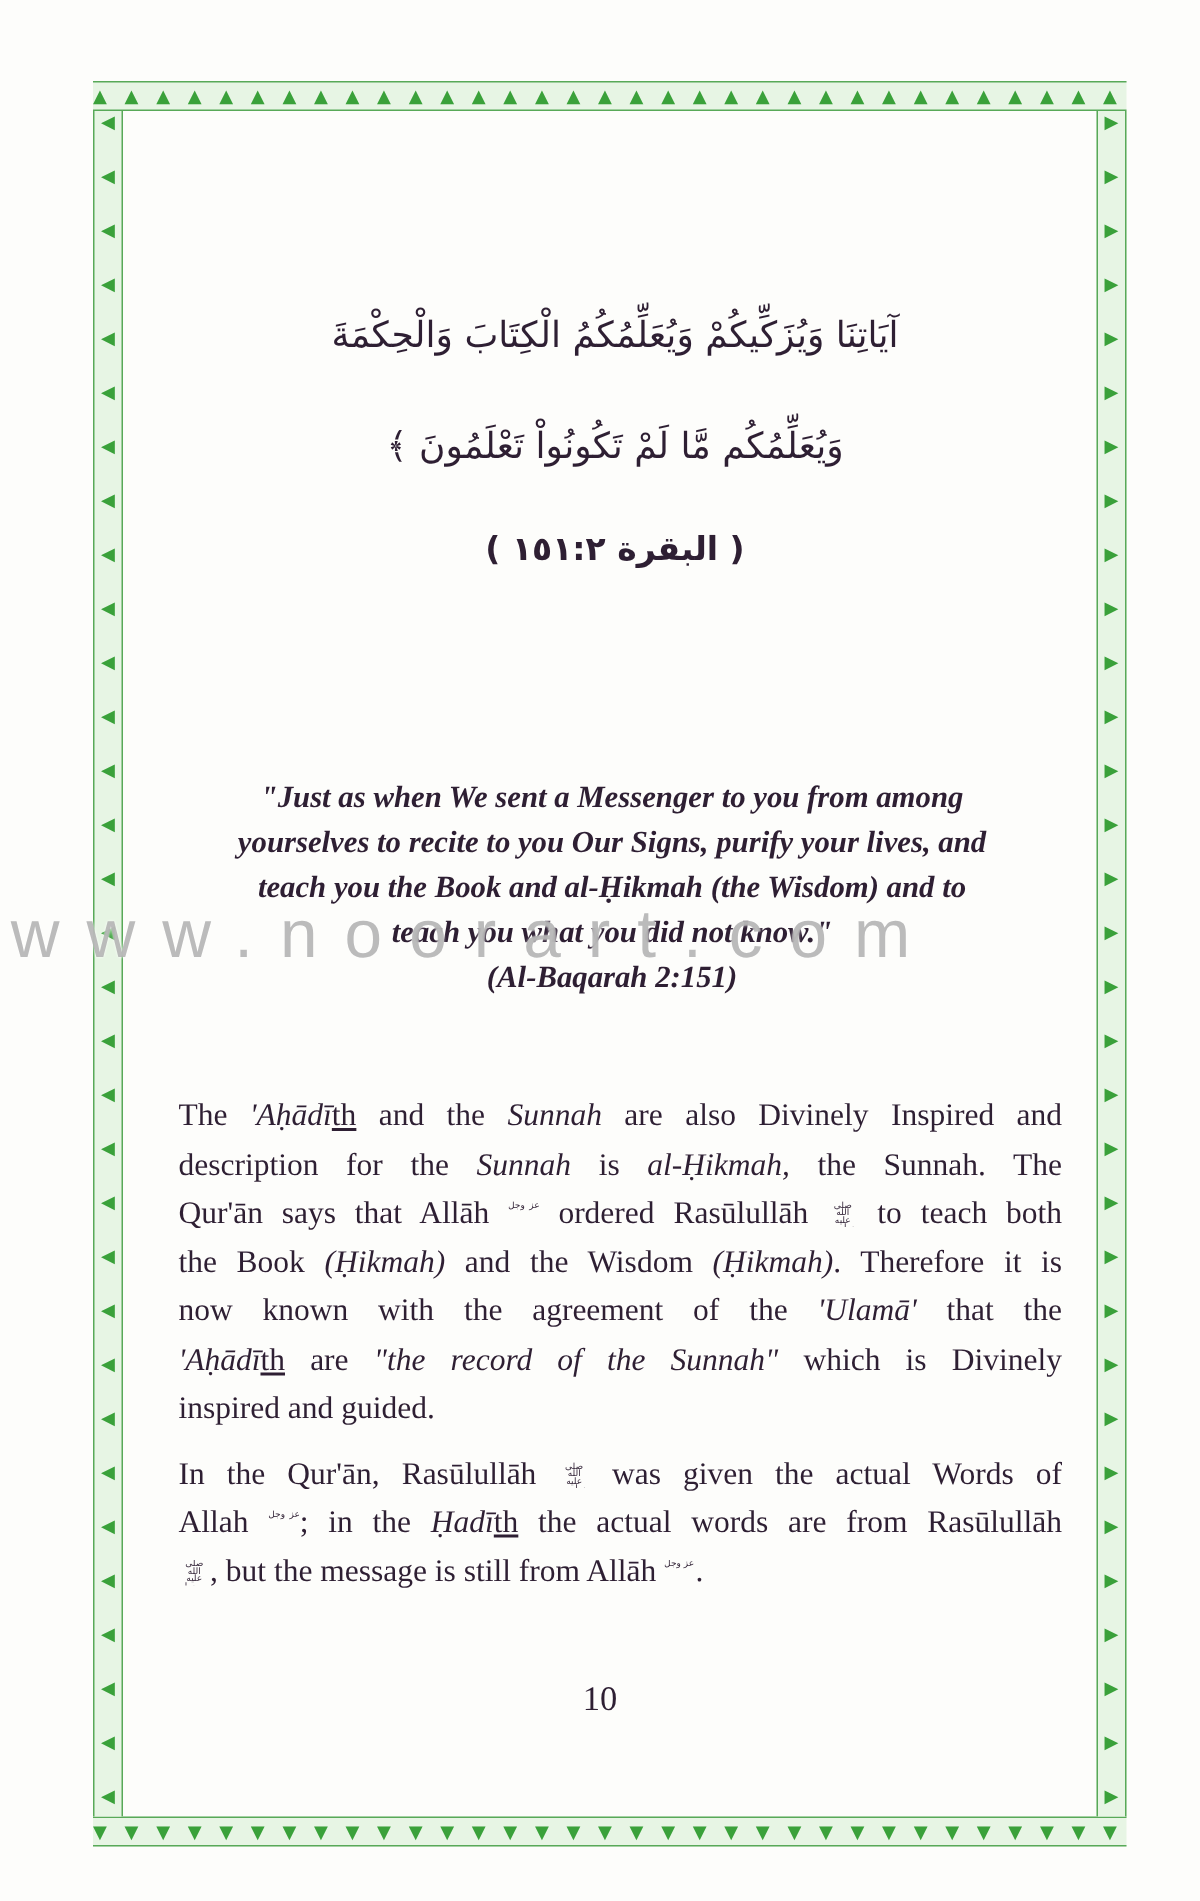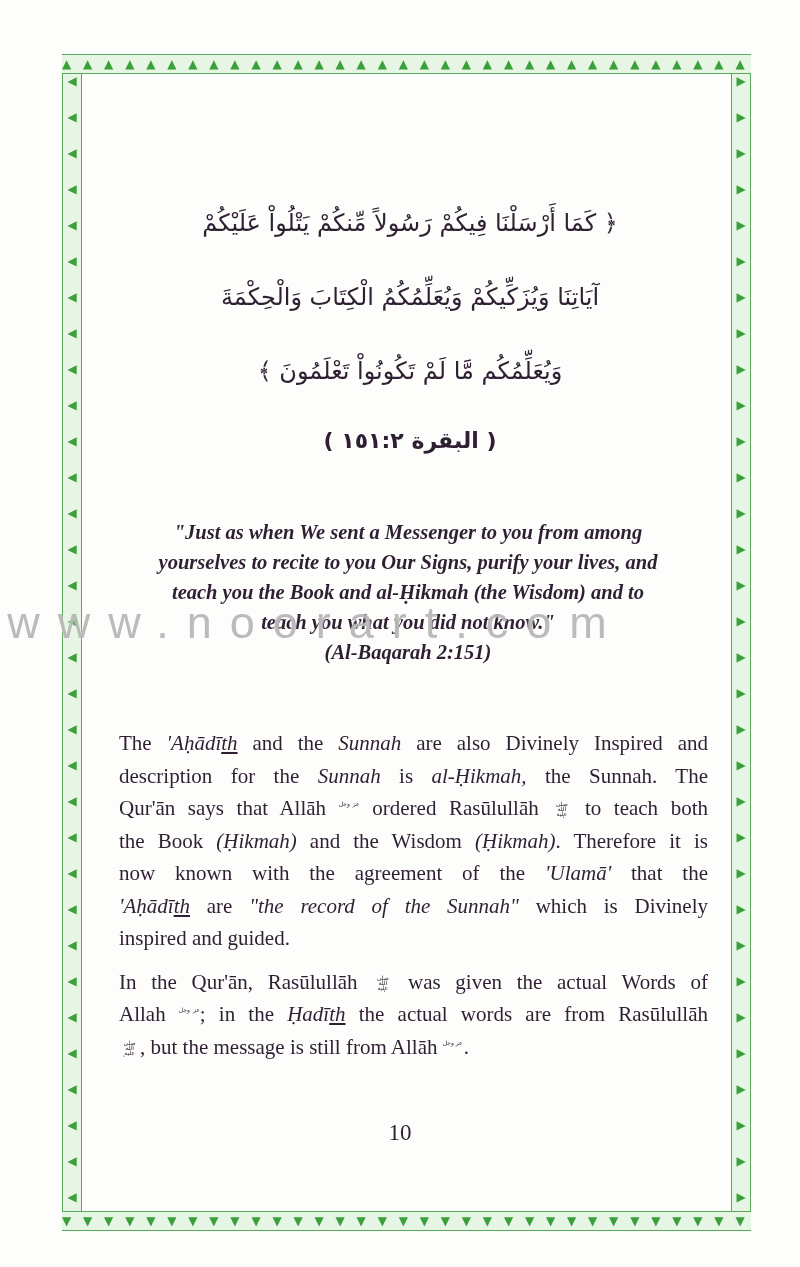--- a/index.html
+++ b/index.html
@@ -35,21 +35,21 @@
     font-style:italic;font-weight:700;font-size:20.5px;line-height:30px;
   }
   .translation .tref{margin-top:0;}
 
   .bodytext{position:absolute;left:119px;width:589px;top:727px;font-size:21px;}
   .para{margin-bottom:11px;}
   .bline{line-height:32.5px;height:32.5px;text-align:justify;text-align-last:justify;overflow:visible;}
   .bline.last{text-align-last:left;}
   .s-n{font-style:normal;}
   .s-i{font-style:italic;}
-  .s-u{font-style:italic;text-decoration:underline;margin-top:43px;}
+  .s-u{text-decoration:underline;margin-top:43px;}
   .s-h,.s-p{
     display:inline-block;width:21px;height:17px;overflow:hidden;vertical-align:-3px;
     font-size:6px;line-height:5px;text-align:center;direction:rtl;
     font-family:"DejaVu Sans", sans-serif;white-space:normal;
   }
   .pagenum{position:absolute;left:0;right:0;top:1120px;text-align:center;font-size:23px;}
   .watermark{
     position:absolute;left:0;top:597px;width:632px;text-align:center;z-index:50;
     font-family:"Liberation Sans", sans-serif;font-size:45px;letter-spacing:18px;
     color:rgba(172,172,172,0.82);text-shadow:0 0 2px rgba(255,255,255,0.9);
@@ -62,21 +62,20 @@
 <div>
 
   <div class="frame">
     <div class="strip h top">▲ ▲ ▲ ▲ ▲ ▲ ▲ ▲ ▲ ▲ ▲ ▲ ▲ ▲ ▲ ▲ ▲ ▲ ▲ ▲ ▲ ▲ ▲ ▲ ▲ ▲ ▲ ▲ ▲ ▲ ▲ ▲ ▲ ▲ ▲ ▲ ▲ ▲ ▲ ▲ ▲ ▲ ▲ ▲ ▲ ▲ ▲ ▲ ▲ ▲ ▲ ▲ ▲ ▲ ▲ ▲ ▲ ▲ ▲ ▲ ▲ ▲ ▲ ▲ ▲ ▲ ▲ ▲ ▲ ▲ ▲ ▲ ▲ ▲ ▲ ▲ ▲ ▲ ▲ ▲ ▲ ▲ ▲ ▲ ▲ ▲ ▲ ▲ ▲ ▲ </div>
     <div class="strip h bottom">▼ ▼ ▼ ▼ ▼ ▼ ▼ ▼ ▼ ▼ ▼ ▼ ▼ ▼ ▼ ▼ ▼ ▼ ▼ ▼ ▼ ▼ ▼ ▼ ▼ ▼ ▼ ▼ ▼ ▼ ▼ ▼ ▼ ▼ ▼ ▼ ▼ ▼ ▼ ▼ ▼ ▼ ▼ ▼ ▼ ▼ ▼ ▼ ▼ ▼ ▼ ▼ ▼ ▼ ▼ ▼ ▼ ▼ ▼ ▼ ▼ ▼ ▼ ▼ ▼ ▼ ▼ ▼ ▼ ▼ ▼ ▼ ▼ ▼ ▼ ▼ ▼ ▼ ▼ ▼ ▼ ▼ ▼ ▼ ▼ ▼ ▼ ▼ ▼ ▼ </div>
     <div class="strip v left">◀ ◀ ◀ ◀ ◀ ◀ ◀ ◀ ◀ ◀ ◀ ◀ ◀ ◀ ◀ ◀ ◀ ◀ ◀ ◀ ◀ ◀ ◀ ◀ ◀ ◀ ◀ ◀ ◀ ◀ ◀ ◀ ◀ ◀ ◀ ◀ ◀ ◀ ◀ ◀ ◀ ◀ ◀ ◀ ◀ ◀ ◀ ◀ ◀ ◀ ◀ ◀ ◀ ◀ ◀ ◀ ◀ ◀ ◀ ◀ ◀ ◀ ◀ ◀ ◀ ◀ ◀ ◀ ◀ ◀ ◀ ◀ ◀ ◀ ◀ ◀ ◀ ◀ ◀ ◀ ◀ ◀ ◀ ◀ ◀ ◀ ◀ ◀ ◀ ◀ </div>
     <div class="strip v right">▶ ▶ ▶ ▶ ▶ ▶ ▶ ▶ ▶ ▶ ▶ ▶ ▶ ▶ ▶ ▶ ▶ ▶ ▶ ▶ ▶ ▶ ▶ ▶ ▶ ▶ ▶ ▶ ▶ ▶ ▶ ▶ ▶ ▶ ▶ ▶ ▶ ▶ ▶ ▶ ▶ ▶ ▶ ▶ ▶ ▶ ▶ ▶ ▶ ▶ ▶ ▶ ▶ ▶ ▶ ▶ ▶ ▶ ▶ ▶ ▶ ▶ ▶ ▶ ▶ ▶ ▶ ▶ ▶ ▶ ▶ ▶ ▶ ▶ ▶ ▶ ▶ ▶ ▶ ▶ ▶ ▶ ▶ ▶ ▶ ▶ ▶ ▶ ▶ ▶ </div>
   </div>
 
   <div class="arabic" dir="rtl">
-    <div class="aline">﴿ كَمَا أَرْسَلْنَا فِيكُمْ رَسُولاً مِّنكُمْ يَتْلُواْ عَلَيْكُمْ</div>
     <div class="aline">آيَاتِنَا وَيُزَكِّيكُمْ وَيُعَلِّمُكُمُ الْكِتَابَ وَالْحِكْمَةَ</div>
     <div class="aline">وَيُعَلِّمُكُم مَّا لَمْ تَكُونُواْ تَعْلَمُونَ ﴾</div>
     <div class="aref">( البقرة ١٥١:٢ )</div>
   </div>
 
   <div class="translation">
     <div>"Just as when We sent a Messenger to you from among</div>
     <div>yourselves to recite to you Our Signs, purify your lives, and</div>
     <div>teach you the Book and al-Ḥikmah (the Wisdom) and to</div>
     <div>teach you what you did not know."</div>

